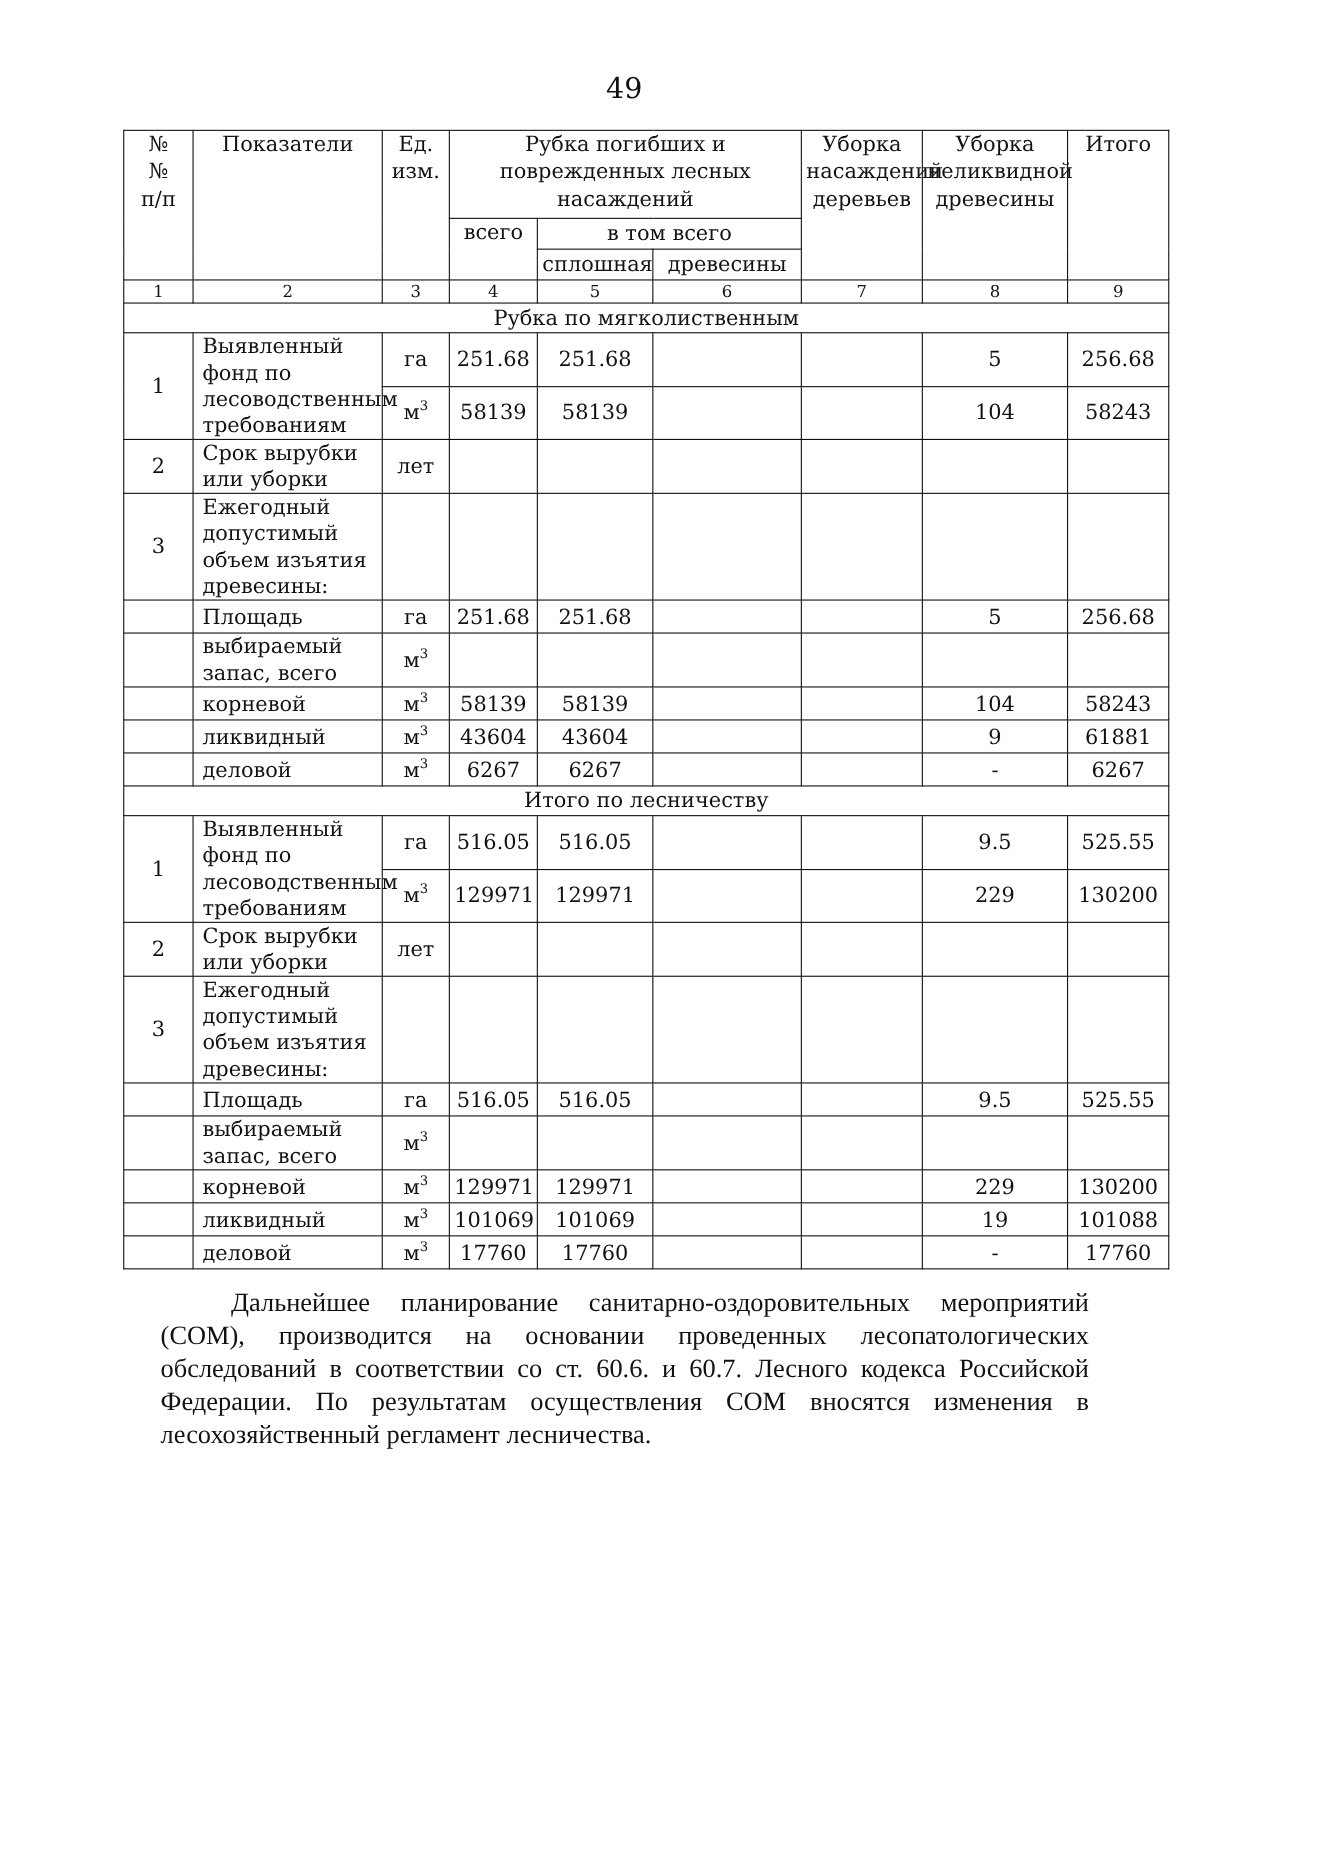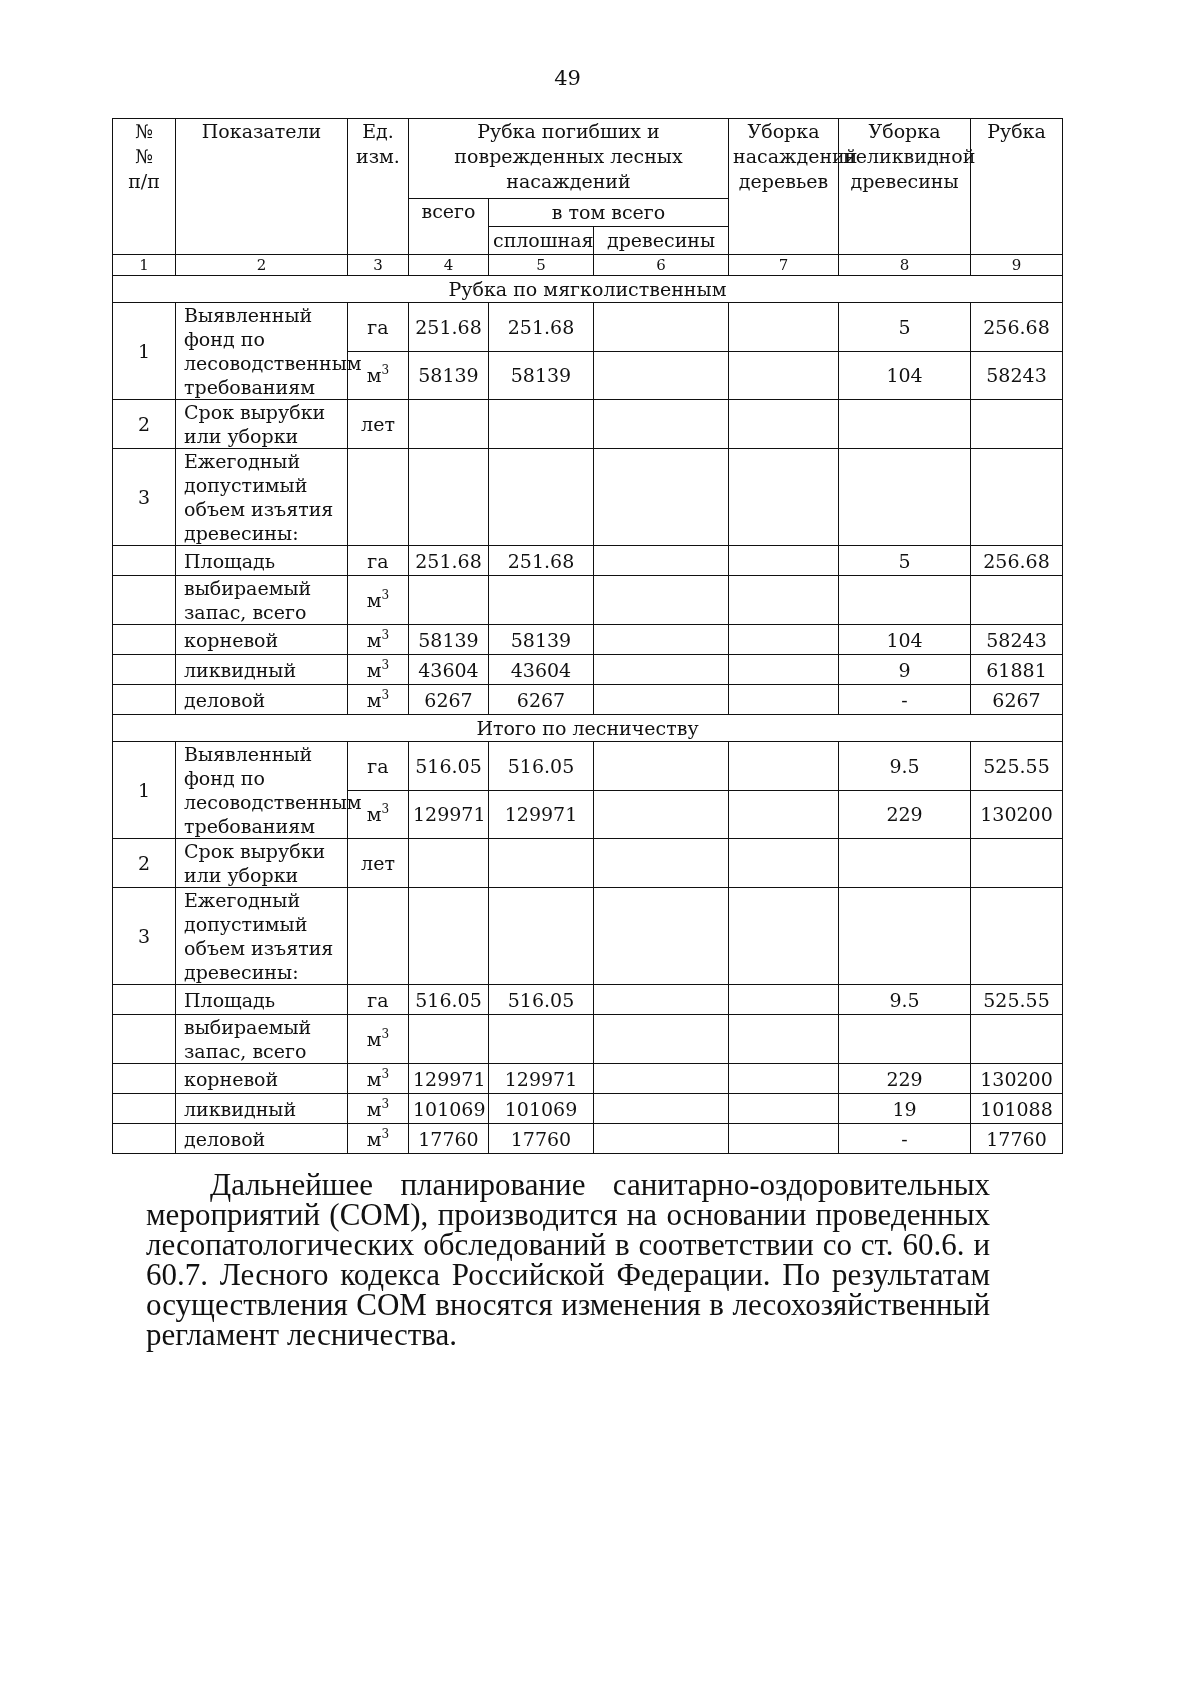--- a/index.html
+++ b/index.html
@@ -1,31 +1,31 @@
 <!DOCTYPE html>
 <html><head>
 <meta charset="utf-8">
 <style>
   html, body { margin: 0; padding: 0; background: #ffffff; }
   body { width: 1200px; height: 1697px; position: relative; overflow: hidden;
          font-family: "DejaVu Serif", "Liberation Serif", serif; color: #111; }
   .page-num { position: absolute; top: 66px; left: 0; width: 1135px; text-align: center;
-              font-size: 21px; }
+              font-size: 26px; }
   table.main { position: absolute; left: 112px; top: 118px; width: 950px;
                border-collapse: collapse; table-layout: fixed; font-size: 19px; line-height: 24px; }
   table.main td { border: 1.5px solid #111; padding: 0 4px; vertical-align: middle; }
   .c { text-align: center; }
   .l { text-align: left; padding-left: 8px !important; }
   .top { vertical-align: top !important; }
   .hdr td { font-size: 19px; line-height: 25px; }
   .num td { font-size: 15px; line-height: 20px; text-align: center; }
   .section td { text-align: center; font-size: 19px; line-height: 26px; }
   sup { font-size: 12px; vertical-align: 8px; line-height: 0; }
   .paras { position: absolute; left: 146px; top: 1170px; width: 844px;
-           font-family: "Liberation Serif", serif; font-size: 31px; line-height: 30px;
+           font-family: "Liberation Serif", serif; font-size: 24px; line-height: 30px;
            text-align: justify; }
   .paras p { margin: 0; text-indent: 64px; }
 </style>
 </head>
 <body>
 
 <div class="page-num">49</div>
 
 <table class="main">
   <colgroup>
@@ -43,21 +43,21 @@
     <tr class="hdr" style="height:80px">
       <td rowspan="3" class="c top" style="white-space:pre-line">№
 №
 п/п</td>
       <td rowspan="3" class="c top">Показатели</td>
       <td rowspan="3" class="c top" style="white-space:pre-line">Ед.
 изм.</td>
       <td colspan="3" class="c top" style="padding:0 29px">Рубка погибших и поврежденных лесных насаждений</td>
       <td rowspan="3" class="c top">Уборка насаждений деревьев</td>
       <td rowspan="3" class="c top">Уборка неликвидной древесины</td>
-      <td rowspan="3" class="c top">Рубка</td>
+      <td rowspan="3" class="c top">Итого</td>
     </tr>
     <tr class="hdr" style="height:28px">
       <td rowspan="2" class="c top">всего</td>
       <td colspan="2" class="c">в том всего</td>
     </tr>
     <tr class="hdr" style="height:28px">
       <td class="c">сплошная</td>
       <td class="c">древесины</td>
     </tr>
     <tr class="num">

